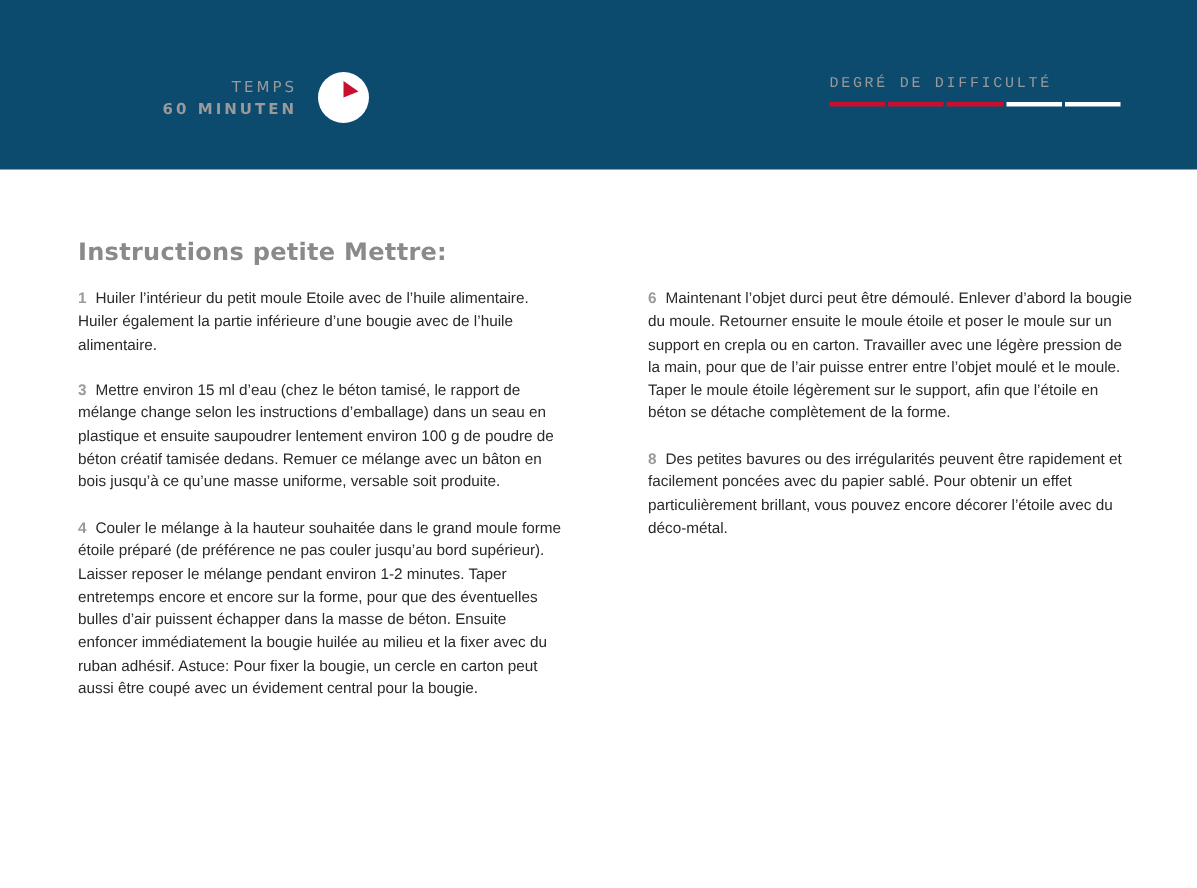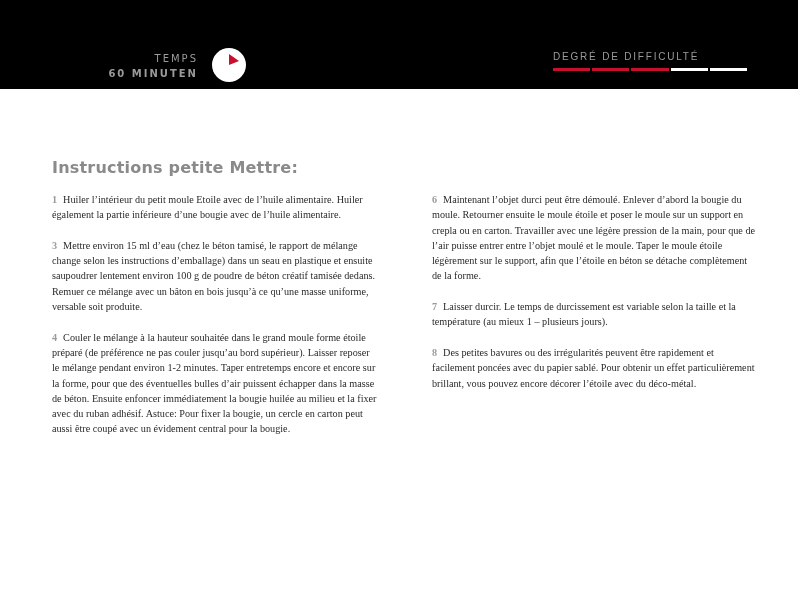--- a/index.html
+++ b/index.html
@@ -1,36 +1,36 @@
 <!DOCTYPE html>
 <html><head>
 <meta charset="utf-8">
 <style>
   html, body { margin:0; padding:0; }
   body { width:798px; height:592px; background:#ffffff; position:relative; overflow:hidden;
          font-family:"Liberation Sans", sans-serif; color:#2a2a2a; }
-  .header { position:absolute; left:0; top:0; width:798px; height:89px; background:#000000; }
+  .header { position:absolute; left:0; top:0; width:798px; height:113px; background:#0c4a6e; }
   .time-label { position:absolute; right:600px; top:51px; text-align:right;
                 font-family:"DejaVu Sans", sans-serif; font-size:10px; letter-spacing:2px;
                 color:#9a9a9a; line-height:15px; }
   .time-label .t1 { font-weight:normal; }
   .time-label .t2 { font-weight:bold; }
   .pie { position:absolute; left:212px; top:48px; width:34px; height:34px; }
   .diff { position:absolute; left:553px; top:51px; width:194px; }
-  .diff-title { font-family:Liberation Sans, sans-serif; font-size:10px; letter-spacing:1.8px;
+  .diff-title { font-family:Liberation Mono, monospace; font-size:10px; letter-spacing:1.8px;
                 color:#9a9a9a; white-space:nowrap; }
   .diff-bars { display:flex; gap:2px; margin-top:6px; }
   .diff-bar { flex:1; height:3px; background:#ffffff; }
   .diff-bar.on { background:#c8102e; }
   .title { position:absolute; left:52px; top:158px; font-family:"DejaVu Sans", sans-serif;
            font-weight:bold; font-size:16px; color:#8a8a8a; letter-spacing:0.2px; }
   .col { position:absolute; top:192px; width:326px; }
   .col.left { left:52px; }
   .col.right { left:432px; }
-  .step { font-family:Liberation Serif, serif; font-size:10.2px; line-height:15.3px;
+  .step { font-family:Liberation Sans, sans-serif; font-size:10.2px; line-height:15.3px;
           color:#2a2a2a; margin:0 0 15.3px 0; }
   .step .num { color:#9a9a9a; font-weight:bold; margin-right:6px; }
 </style>
 </head>
 <body>
 
 <div class="header">
   <div class="time-label">
     <div class="t1">TEMPS</div>
     <div class="t2">60 MINUTEN</div>
@@ -54,15 +54,14 @@
 <div class="title">Instructions petite Mettre:</div>
 
 <div class="col left">
   <p class="step"><span class="num">1</span><span>Huiler l’intérieur du petit moule Etoile avec de l’huile alimentaire. Huiler également la partie inférieure d’une bougie avec de l’huile alimentaire.</span></p>
   <p class="step"><span class="num">3</span><span>Mettre environ 15 ml d’eau (chez le béton tamisé, le rapport de mélange change selon les instructions d’emballage) dans un seau en plastique et ensuite saupoudrer lentement environ 100 g de poudre de béton créatif tamisée dedans. Remuer ce mélange avec un bâton en bois jusqu’à ce qu’une masse uniforme, versable soit produite.</span></p>
   <p class="step"><span class="num">4</span><span>Couler le mélange à la hauteur souhaitée dans le grand moule forme étoile préparé (de préférence ne pas couler jusqu’au bord supérieur). Laisser reposer le mélange pendant environ 1-2 minutes. Taper entretemps encore et encore sur la forme, pour que des éventuelles bulles d’air puissent échapper dans la masse de béton. Ensuite enfoncer immédiatement la bougie huilée au milieu et la fixer avec du ruban adhésif. Astuce: Pour fixer la bougie, un cercle en carton peut aussi être coupé avec un évidement central pour la bougie.</span></p>
 </div>
 
 <div class="col right">
   <p class="step"><span class="num">6</span><span>Maintenant l’objet durci peut être démoulé. Enlever d’abord la bougie du moule. Retourner ensuite le moule étoile et poser le moule sur un support en crepla ou en carton. Travailler avec une légère pression de la main, pour que de l’air puisse entrer entre l’objet moulé et le moule. Taper le moule étoile légèrement sur le support, afin que l’étoile en béton se détache complètement de la forme.</span></p>
-  <p class="step"><span class="num">7</span><span>Laisser durcir. Le temps de durcissement est variable selon la taille et la température (au mieux 1 – plusieurs jours).</span></p>
   <p class="step"><span class="num">8</span><span>Des petites bavures ou des irrégularités peuvent être rapidement et facilement poncées avec du papier sablé. Pour obtenir un effet particulièrement brillant, vous pouvez encore décorer l’étoile avec du déco-métal.</span></p>
 </div>
 
 </body></html>

